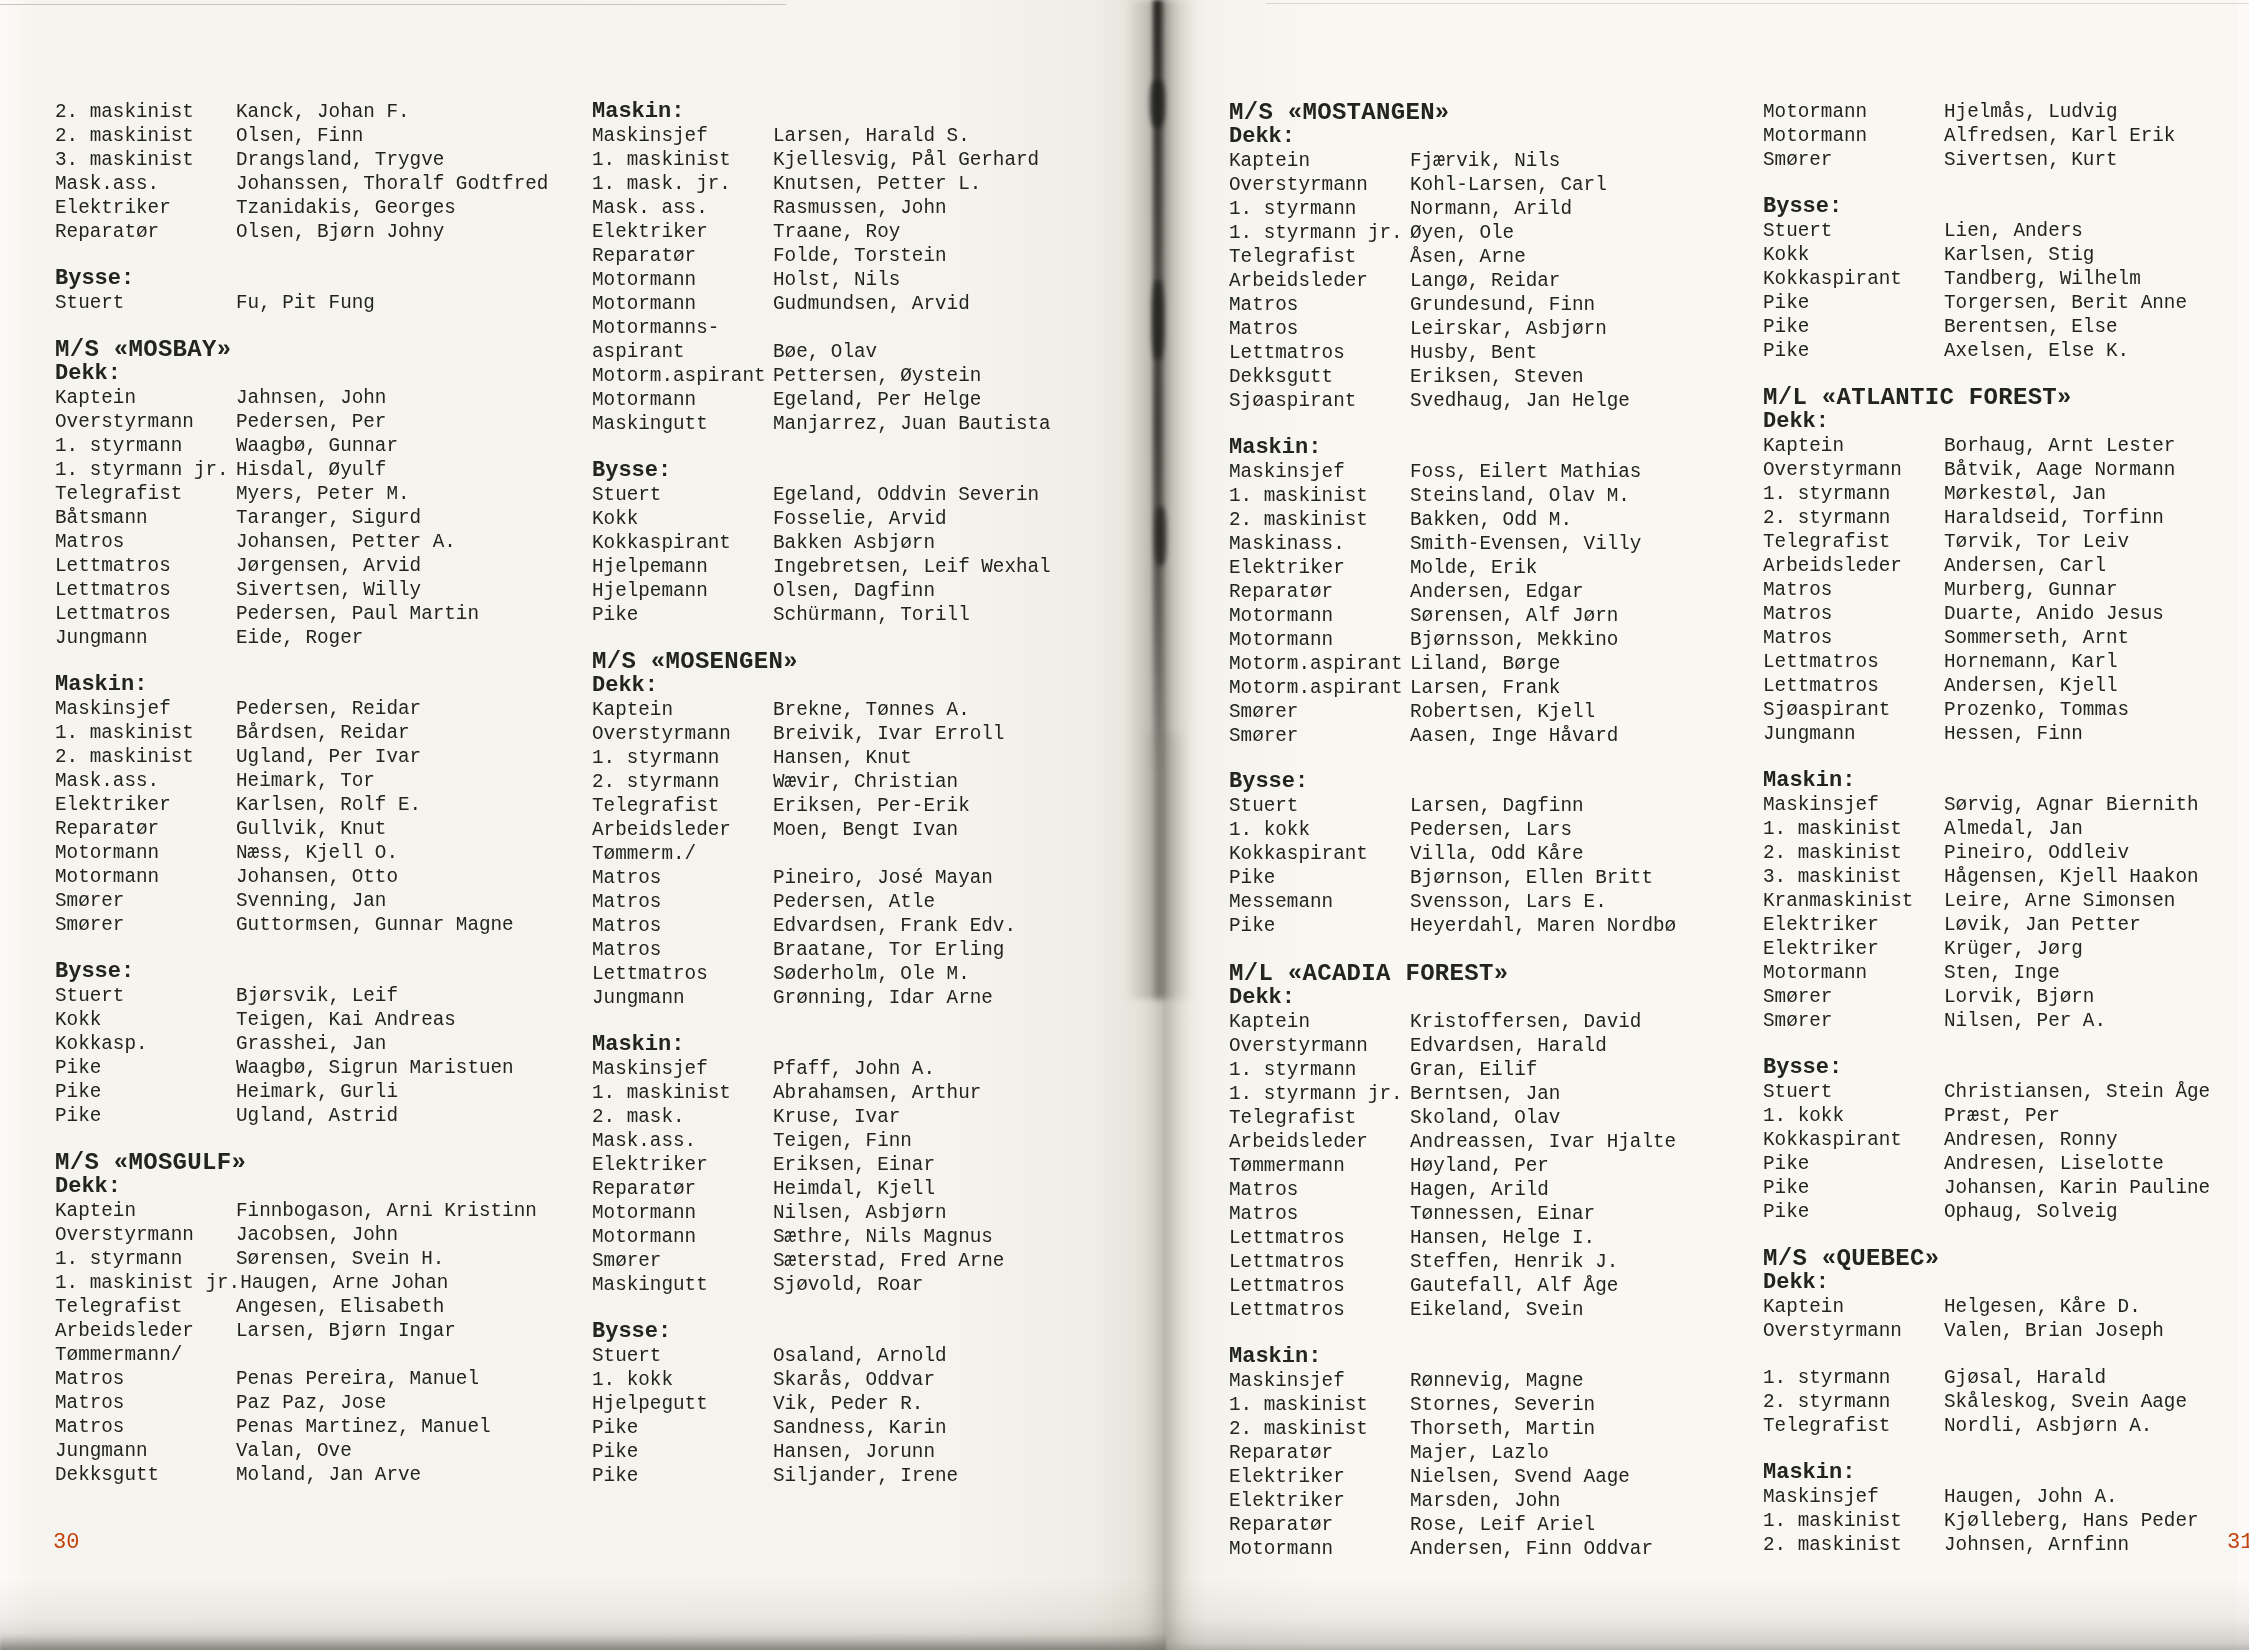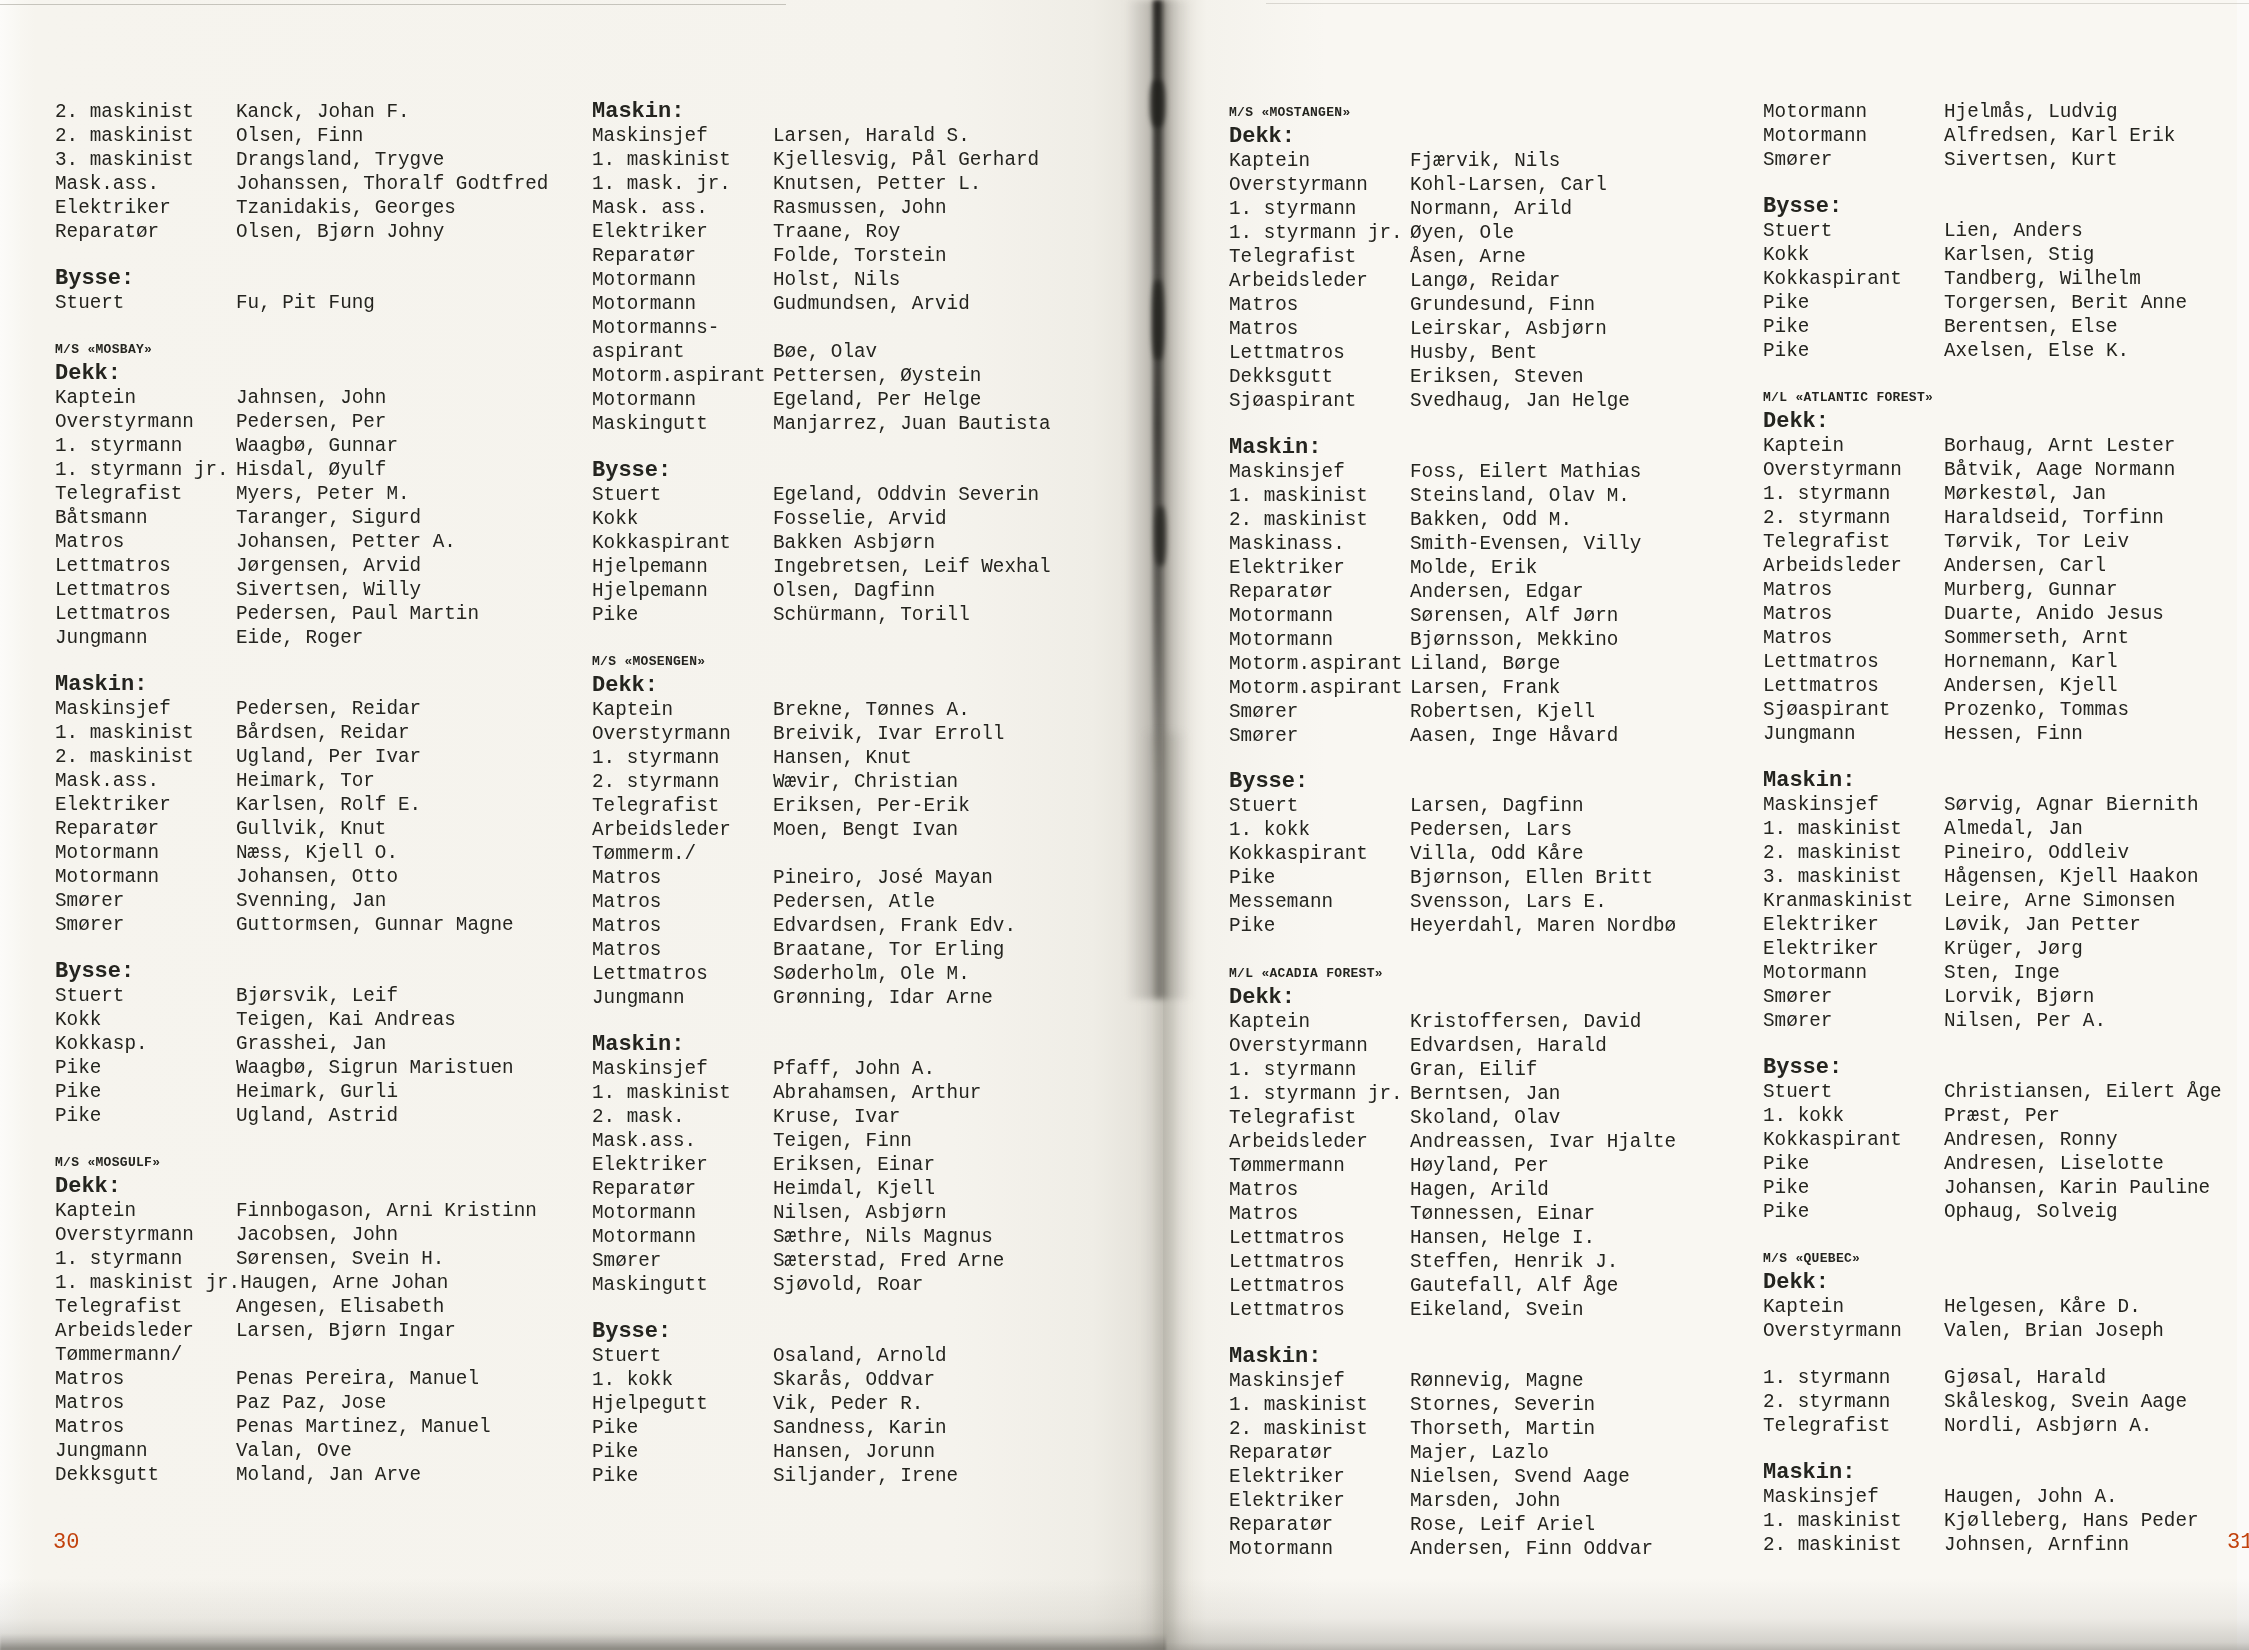--- a/index.html
+++ b/index.html
@@ -53,21 +53,21 @@
   .col{position:absolute;top:100px;}
   .col-1{left:55px;width:513px;}
   .col-2{left:592px;width:513px;}
   .col-3{left:1229px;width:513px;}
   .col-4{left:1763px;width:487px;}
 
   .row{display:flex;line-height:24px;height:24px;font-size:19.3px;white-space:nowrap;}
   .role{flex:0 0 181px;}
   .name{flex:1;}
   .hdr{font-weight:bold;line-height:24px;height:24px;font-size:22px;}
-  .ship{font-weight:bold;line-height:25px;height:25px;font-size:13px;letter-spacing:0.3px;white-space:nowrap;}
+  .ship{font-weight:bold;line-height:25px;height:25px;font-size:24px;letter-spacing:0.3px;white-space:nowrap;}
   .gap{height:22.7px;}
 
   .pagenum{position:absolute;font-size:22px;color:#c2410c;}
   .pagenum-left{left:53px;top:1530px;}
   .pagenum-right{left:2227px;top:1530px;white-space:nowrap;}
 </style>
 </head>
 <body>
 
 <div class="spread">
@@ -834,21 +834,21 @@
         <span class="name">Lorvik, Bjørn</span>
       </div>
       <div class="row">
         <span class="role">Smører</span>
         <span class="name">Nilsen, Per A.</span>
       </div>
       <div class="gap"></div>
       <div class="hdr">Bysse:</div>
       <div class="row">
         <span class="role">Stuert</span>
-        <span class="name">Christiansen, Eilert Åge</span>
+        <span class="name">Christiansen, Stein Åge</span>
       </div>
       <div class="row">
         <span class="role">1. kokk</span>
         <span class="name">Præst, Per</span>
       </div>
       <div class="row">
         <span class="role">Kokkaspirant</span>
         <span class="name">Andresen, Ronny</span>
       </div>
       <div class="row">

